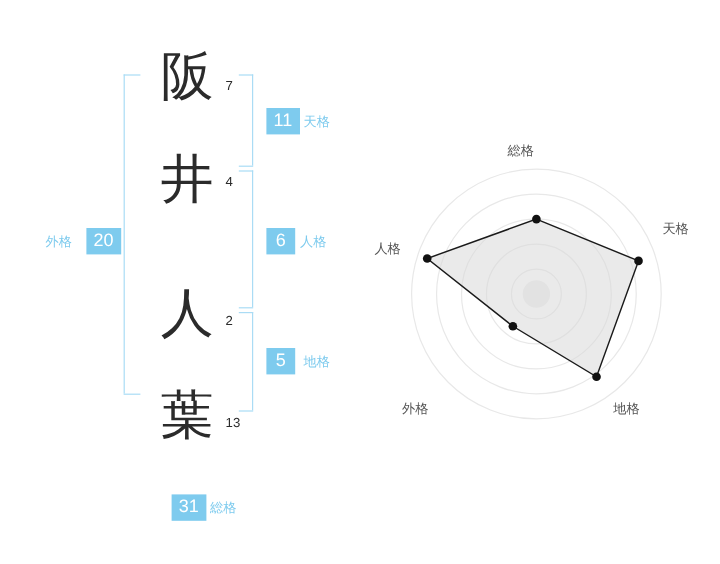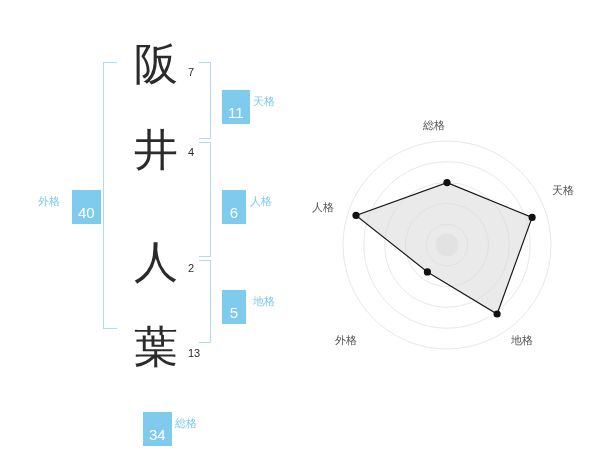--- a/index.html
+++ b/index.html
@@ -77,21 +77,21 @@
   .chi-brk-t { left: 199px; top: 260px; width: 12px; }
   .chi-brk-b { left: 199px; top: 342px; width: 12px; }
 
   
   .badge {
     position: absolute;
     display: inline-block;
     background: #7ecbee;
     color: #ffffff;
     font-size: 15px;
-    padding: 15px 6px 4px 6px;
+    padding: 3px 6px 4px 6px;
     min-width: 24px;
     text-align: center;
     line-height: 1;
     font-family: "Liberation Sans", sans-serif;
   }
   .badge-label {
     position: absolute;
     color: #7ecbee;
     font-size: 11px;
     white-space: nowrap;
@@ -172,23 +172,23 @@
     <div class="badge b-ten">11</div>
     <div class="badge-label l-ten">天格</div>
 
     <div class="badge b-jin">6</div>
     <div class="badge-label l-jin">人格</div>
 
     <div class="badge b-chi">5</div>
     <div class="badge-label l-chi">地格</div>
 
     <div class="badge-pre p-gai">外格</div>
-    <div class="badge b-gai">40</div>
-
-    <div class="badge b-sou">34</div>
+    <div class="badge b-gai">20</div>
+
+    <div class="badge b-sou">31</div>
     <div class="badge-label l-sou">総格</div>
   </div>
 
   <div class="chart-area">
     <svg id="radar-svg" width="300" height="470" viewBox="0 0 300 470">
         <circle cx="147" cy="245" r="104" fill="none" stroke="#e8e8e8" stroke-width="1"></circle>
         <circle cx="147" cy="245" r="83.2" fill="none" stroke="#e8e8e8" stroke-width="1"></circle>
         <circle cx="147" cy="245" r="62.4" fill="none" stroke="#e8e8e8" stroke-width="1"></circle>
         <circle cx="147" cy="245" r="41.6" fill="none" stroke="#e8e8e8" stroke-width="1"></circle>
         <circle cx="147" cy="245" r="20.8" fill="none" stroke="#e8e8e8" stroke-width="1"></circle>

